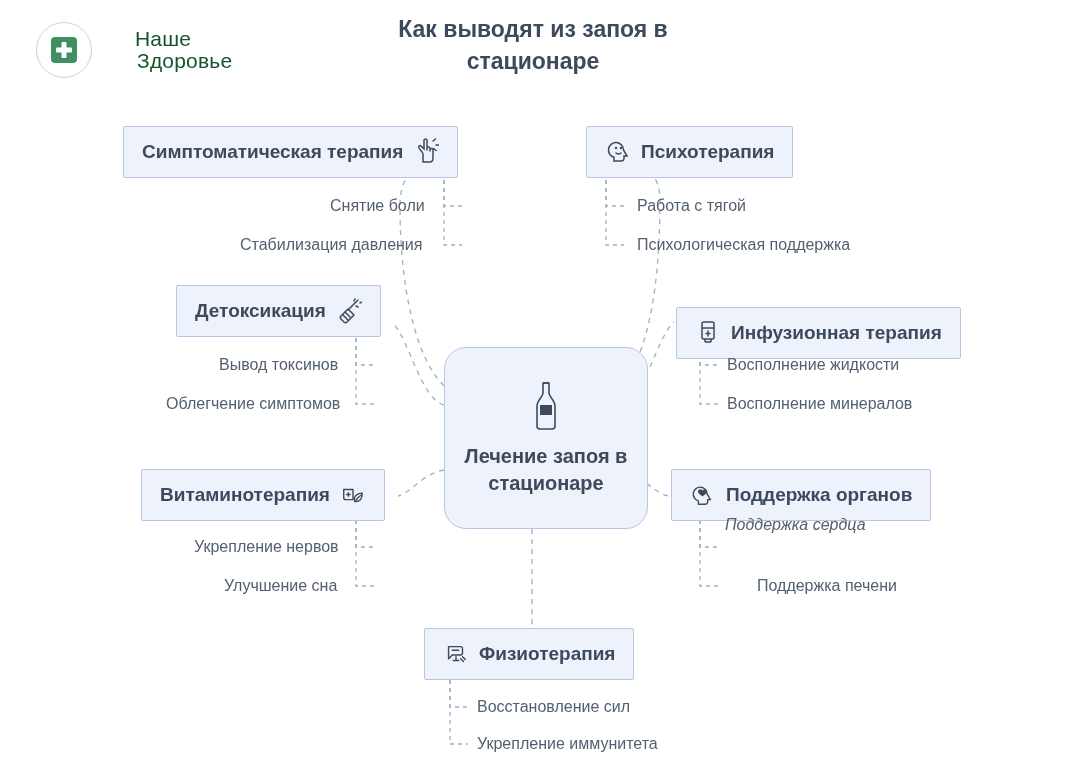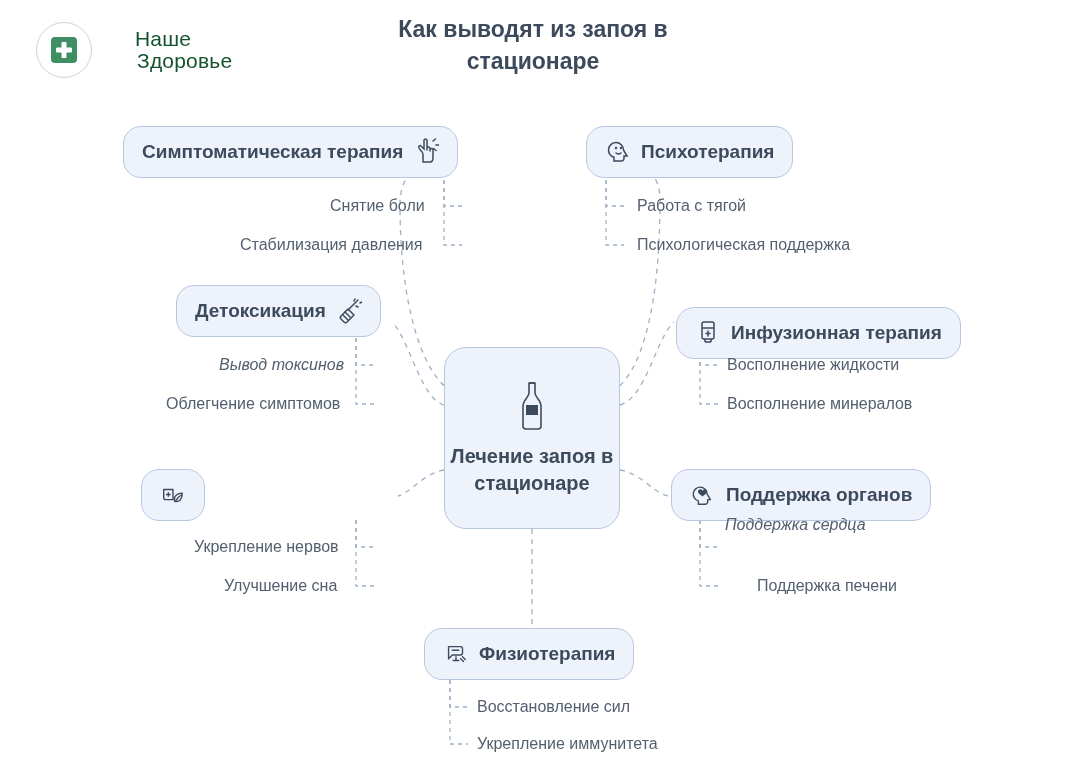--- a/index.html
+++ b/index.html
@@ -96,21 +96,21 @@
     height: 768px;
     pointer-events: none;
   }
 
   
   .node {
     position: absolute;
     box-sizing: border-box;
     background: #eef2fb;
     border: 1.4px solid #b9c6e2;
-    border-radius: 18px;
+    border-radius: 2px;
     display: flex;
     align-items: center;
     gap: 10px;
     padding: 0 18px;
     height: 52px;
     font-size: 19px;
     font-weight: bold;
     color: #3d4a5c;
     white-space: nowrap;
   }
@@ -120,21 +120,21 @@
     height: 28px;
     display: block;
   }
   .node.icon-right { }
   .node.icon-left { }
 
   .center-node {
     position: absolute;
     left: 444px;
     top: 347px;
-    width: 176px;
+    width: 204px;
     height: 182px;
     box-sizing: border-box;
     background: #eef2fb;
     border: 1.4px solid #b9c6e2;
     border-radius: 22px;
     display: flex;
     flex-direction: column;
     align-items: center;
     justify-content: center;
     gap: 10px;
@@ -250,38 +250,39 @@
   <span>Детоксикация</span>
   <svg class="ic" viewBox="0 0 26 28">
     <g fill="none" stroke="#3d4a5c" stroke-width="1.5" stroke-linecap="round" stroke-linejoin="round">
       <path d="M22,3 L12,13"></path>
       <path d="M12,12 l-7,7 c-1,1 -1,2 0,3 l3,3 c1,1 2,1 3,0 l7,-7 z"></path>
       <path d="M9,15 l5,5 M7,18 l5,5"></path>
       <path d="M20,9 l2,1 M18,4 l1,-2 M24,6 l2,-1"></path>
     </g>
   </svg>
 </div>
-<div class="sub right-align" style="left:219px; top:356px;font-style:italic;">Вывод токсинов</div>
+<div class="sub right-align" style="left:219px; top:356px;">Вывод токсинов</div>
 <div class="sub right-align" style="left:166px; top:395px;text-align:right;">Облегчение симптомов</div>
 
 <div class="node icon-left" style="left:676px; top:285px;margin-top:22px;">
   <svg class="ic" viewBox="0 0 26 28">
     <g fill="none" stroke="#3d4a5c" stroke-width="1.5" stroke-linejoin="round">
       <rect x="7" y="3" width="12" height="17" rx="2"></rect>
       <path d="M7,9 h12"></path>
       <path d="M10,20 v3 M16,20 v3 M10,23 h6"></path>
       <path d="M13,12 v5 M11,14.5 h4" stroke-linecap="round"></path>
     </g>
   </svg>
   <span>Инфузионная терапия</span>
 </div>
 <div class="sub" style="left:727px; top:356px;">Восполнение жидкости</div>
 <div class="sub" style="left:727px; top:395px;">Восполнение минералов</div>
 
 <div class="node icon-right" style="left:141px; top:469px;">
+  <span>Витаминотерапия</span>
   <svg class="ic" viewBox="0 0 28 28">
     <g fill="none" stroke="#3d4a5c" stroke-width="1.5" stroke-linejoin="round">
       <path d="M4,8 h10 v11 H6 a2,2 0 0 1 -2,-2 z"></path>
       <path d="M9,11 v5 M6.5,13.5 h5"></path>
       <path d="M16,21 c-2,-6 3,-9 8,-9 0,6 -3,10 -8,9 z" stroke-linecap="round"></path>
       <path d="M17,20 c2,-3 4,-5 6,-6" stroke-linecap="round"></path>
     </g>
   </svg>
 </div>
 <div class="sub right-align" style="left:194px; top:538px;">Укрепление нервов</div>

